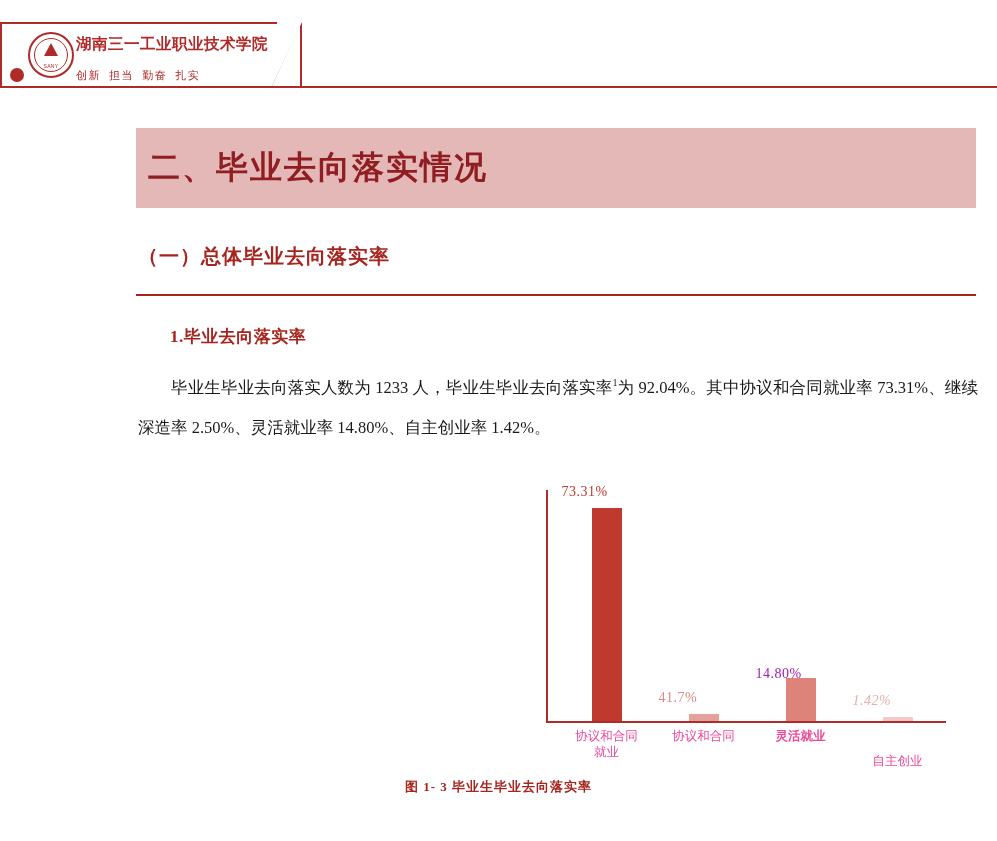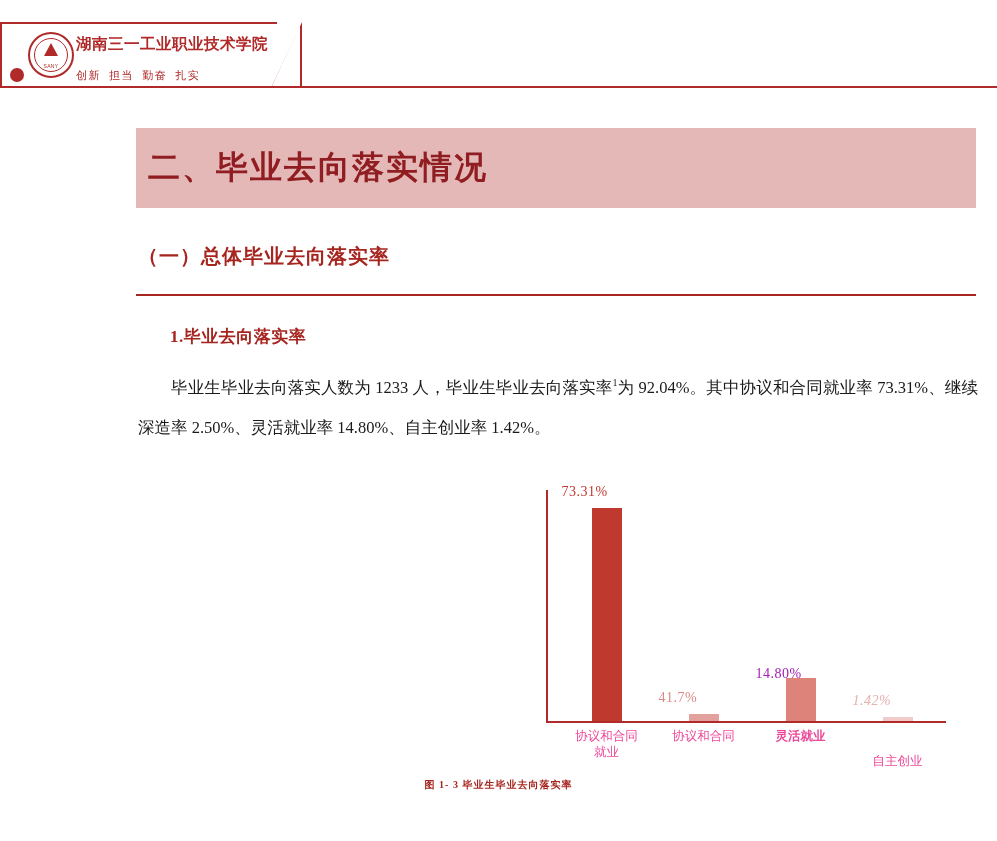--- a/index.html
+++ b/index.html
@@ -308,21 +308,21 @@
     font-size: 12.5px;
     color: #ec4899;
     line-height: 16px;
   }
 
   .fig-caption {
     position: absolute;
     left: 0; top: 690px;
     width: 997px;
     text-align: center;
-    font-size: 10px;
+    font-size: 13px;
     font-weight: bold;
     color: #a6251f;
     letter-spacing: 1px;
   }
 </style>
 </head>
 <body>
 
 <div class="page-header">
   <div class="header-tab"></div>

